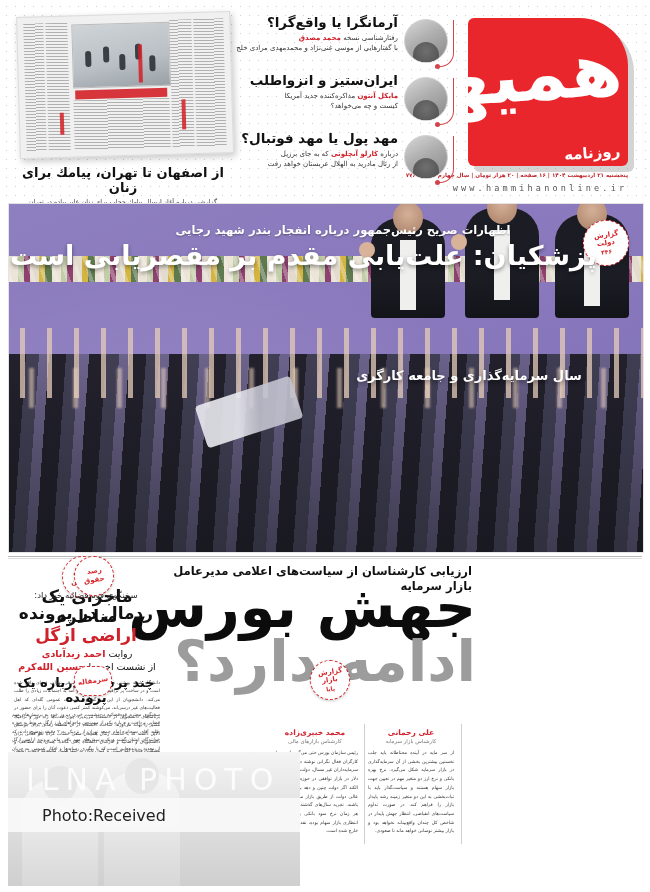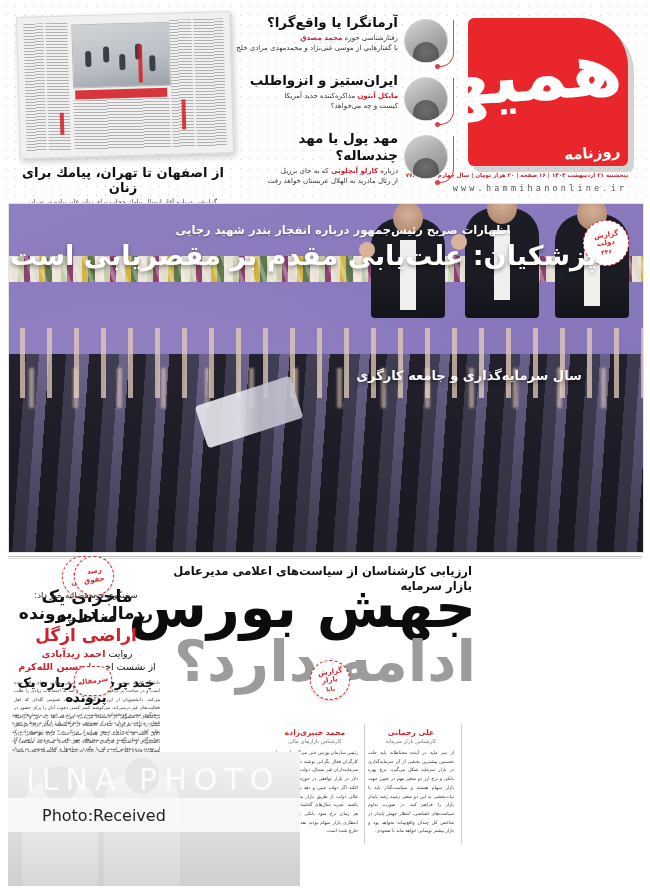--- a/index.html
+++ b/index.html
@@ -296,39 +296,39 @@
     <div class="masthead-date">پنجشنبه ۲۱ اردیبهشت ۱۴۰۴ | ۱۶ صفحه | ۲۰ هزار تومان | سال چهارم شماره ۷۷۶</div>
     <div class="masthead-url">www.hammihanonline.ir</div>
 
     <div class="teasers">
 
       <div class="teaser">
         <div class="teaser-arc"></div>
         <div class="teaser-portrait"></div>
         <div class="teaser-title">آرمانگرا یا واقع‌گرا؟</div>
         <div class="teaser-sub">
-          <span>رفتارشناسی حوزه </span><span class="hl">محمد مصدق</span>
+          <span>رفتارشناسی نسخه </span><span class="hl">محمد مصدق</span>
         </div>
         <div class="teaser-sub2">با گفتارهایی از موسی غنی‌نژاد و محمدمهدی مرادی خلج</div>
       </div>
 
       <div class="teaser">
         <div class="teaser-arc"></div>
         <div class="teaser-portrait"></div>
         <div class="teaser-title">ایران‌ستیز و انزواطلب</div>
         <div class="teaser-sub">
           <span class="hl">مایکل آنتون</span><span> مذاکره‌کننده جدید آمریکا</span>
         </div>
         <div class="teaser-sub2">کیست و چه می‌خواهد؟</div>
       </div>
 
       <div class="teaser">
         <div class="teaser-arc"></div>
         <div class="teaser-portrait"></div>
-        <div class="teaser-title">مهد پول یا مهد چندساله؟</div>
+        <div class="teaser-title">مهد پول یا مهد فوتبال؟</div>
         <div class="teaser-sub">
           <span>درباره </span><span class="hl">کارلو آنچلوتی</span><span> که به جای برزیل</span>
         </div>
         <div class="teaser-sub2">از رئال مادرید به الهلال عربستان خواهد رفت</div>
       </div>
     </div>
 
     <div class="pagecard">
       <div class="pagecard-img">
         <div class="pc-col" style="left:6px;width:20px;"></div>

